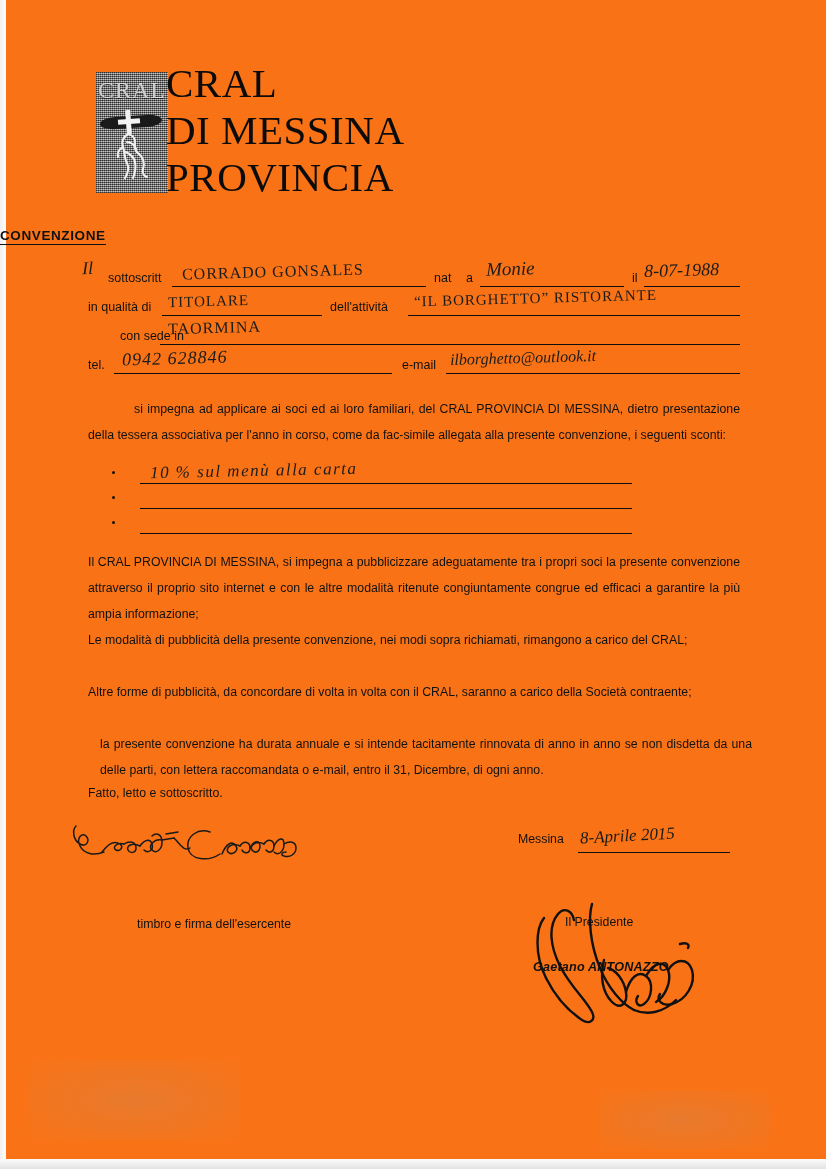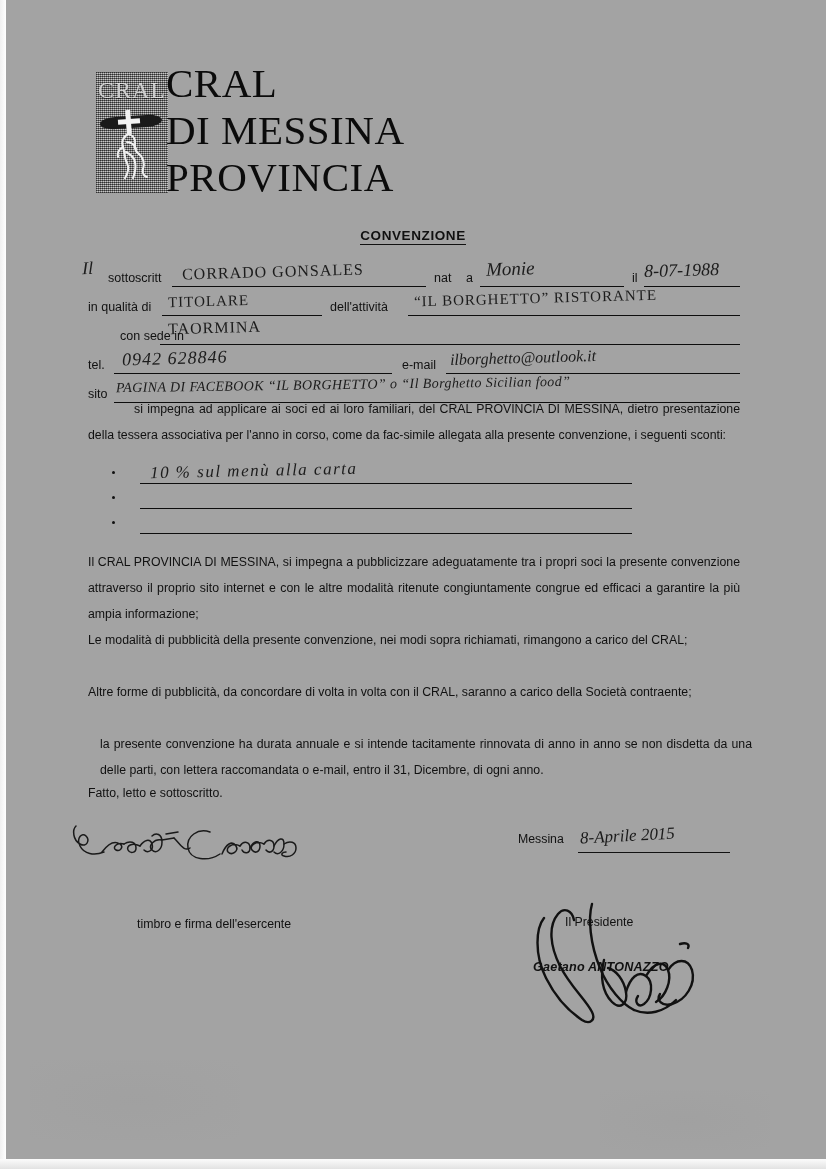--- a/index.html
+++ b/index.html
@@ -1,21 +1,21 @@
 <!DOCTYPE html>
 <html><head>
 <meta charset="utf-8">
 <style>
   html,body{margin:0;padding:0;background:#fff;}
   body{
     width:826px;height:1169px;position:relative;overflow:hidden;
     font-family:"Liberation Sans",sans-serif;color:#111;
     background:#fdfdfd;
   }
-  .page{position:absolute;inset:0;background:#a3a3a3;}
+  .page{position:absolute;inset:0;background:#f97316;}
   .scan-edge-bottom{position:absolute;left:0;right:0;bottom:0;height:10px;background:linear-gradient(to bottom,#fbfbfb,#e2e2e2);}
   .scan-edge-left{position:absolute;left:0;top:0;bottom:0;width:6px;background:linear-gradient(to right,#f0f0f0,#fefefe);}
   .smudge{position:absolute;background:radial-gradient(ellipse at center,rgba(150,150,150,.18),rgba(255,255,255,0));}
 
   
   .logo-mark{
     position:absolute;left:96px;top:72px;width:72px;height:121px;
     background-color:#8d8d8d;
     background-image:
       repeating-linear-gradient(0deg, rgba(0,0,0,.42) 0 1px, rgba(255,255,255,.30) 1px 2px),
@@ -40,21 +40,21 @@
   .logo-lion svg{display:block;}
 
   .org-title{
     position:absolute;left:166px;top:60px;width:420px;
     font-family:"Liberation Serif",serif;
     font-size:41px;line-height:47px;letter-spacing:0.5px;color:#0b0b0b;
   }
   .org-title div{white-space:nowrap;}
 
   .doc-title{
-    position:absolute;left:0;right:0;top:228px;text-align:center;
+    position:absolute;left:0;right:0;top:228px;
     font-size:13.5px;font-weight:bold;letter-spacing:.6px;
   }
   .doc-title span{border-bottom:1.6px solid #111;padding-bottom:1px;}
 
   
   .form{position:absolute;left:88px;top:262px;width:652px;}
   .frow{position:relative;height:29px;font-size:12.5px;}
   .flabel{position:absolute;top:9px;white-space:nowrap;}
   .fline{position:absolute;bottom:4px;border-bottom:1.3px solid #0d0d0d;height:0;}
   .hw{
@@ -176,25 +176,20 @@
 
     <div class="frow">
       <span class="flabel" style="left:0;">tel.</span>
       <span class="fline" style="left:26px;width:278px;"></span>
       <span class="hw" style="left:34px;top:-1px;font-size:18px;letter-spacing:1px;">0942 628846</span>
       <span class="flabel" style="left:314px;">e-mail</span>
       <span class="fline" style="left:358px;width:294px;"></span>
       <span class="hw" style="left:362px;top:0;font-size:16px;">ilborghetto@outlook.it</span>
     </div>
 
-    <div class="frow">
-      <span class="flabel" style="left:0;">sito</span>
-      <span class="fline" style="left:26px;width:626px;"></span>
-      <span class="hw" style="left:28px;top:-1px;font-size:14px;letter-spacing:.4px;transform:rotate(-0.8deg);">PAGINA DI FACEBOOK “IL BORGHETTO” o “Il Borghetto Sicilian food”</span>
-    </div>
   </div>
 
   <div class="para first" style="top:396px;">si impegna ad applicare ai soci ed ai loro familiari, del CRAL PROVINCIA DI MESSINA, dietro presentazione della tessera associativa per l'anno in corso, come da fac-simile allegata alla presente convenzione, i seguenti sconti:</div>
 
   <div class="bullets">
     <div class="bullet-row">
       <span class="bullet-dot"></span>
       <span class="bullet-line"></span>
       <span class="bullet-hw">10 % sul menù alla carta</span>
     </div>

